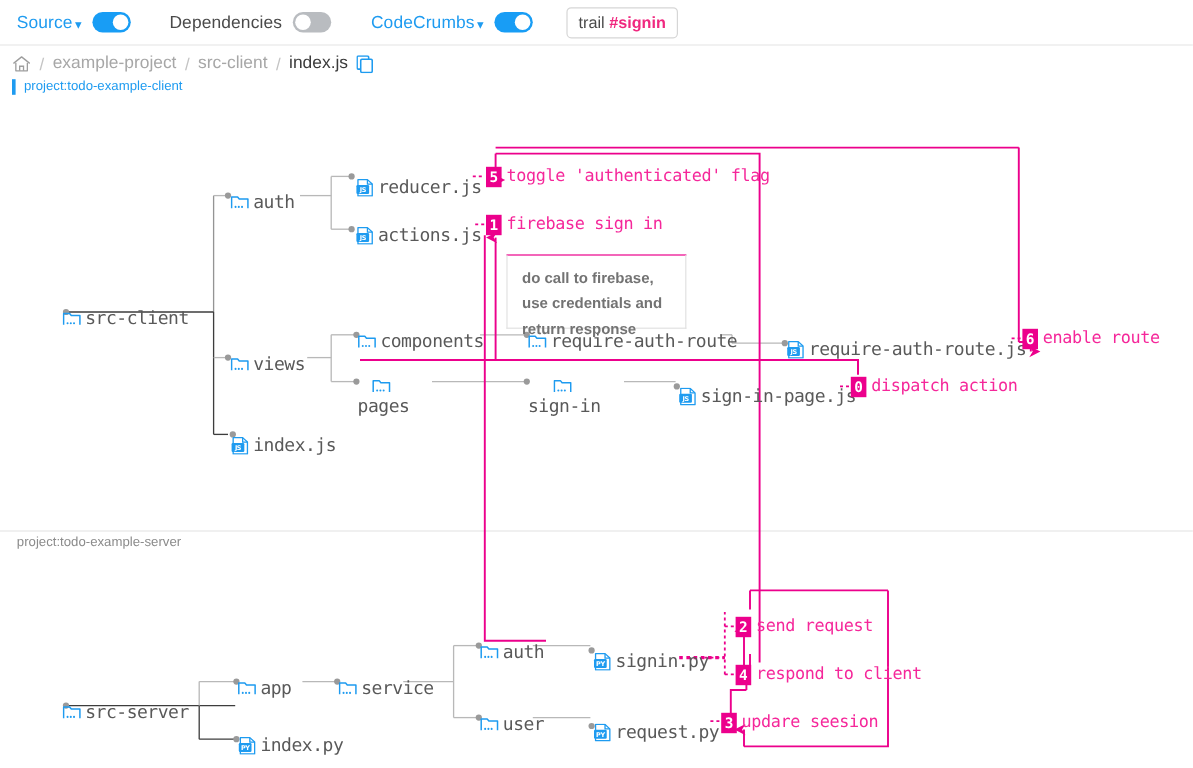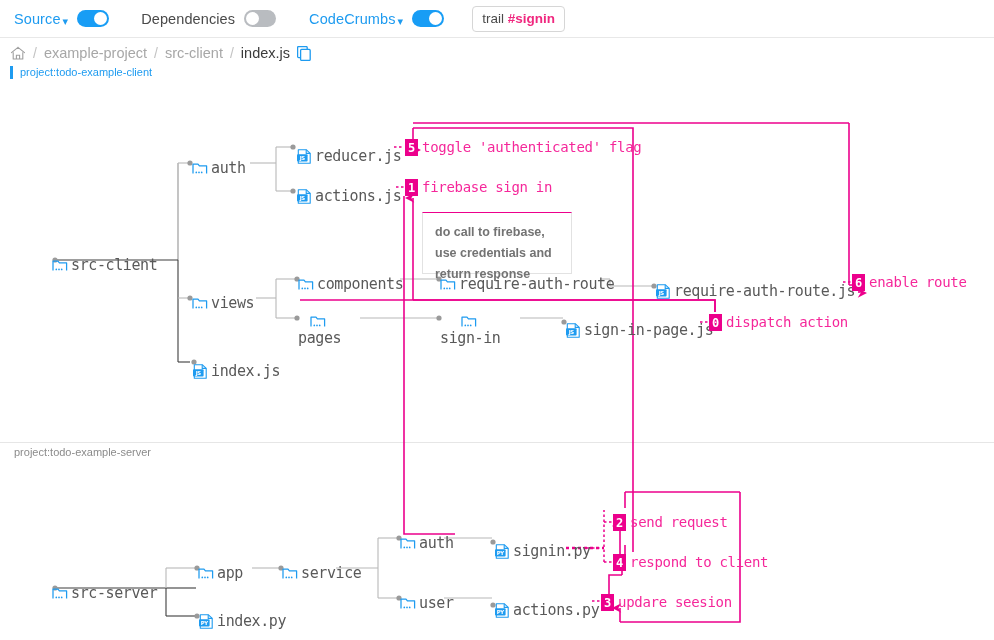--- a/index.html
+++ b/index.html
@@ -462,21 +462,21 @@
         </svg>
         <span class="nm">signin.py</span>
       </div>
       <div class="node" style="left: 494px; top: 601px;">
         <svg class="ficon" viewBox="0 0 17 15">
           <path d="M2.3,0.7 H10.2 L14.2,4.4 V14.3 H2.3 Z" fill="#ffffff" stroke="#1e9bf0" stroke-width="1.1" stroke-linejoin="round"></path>
           <path d="M10.2,0.7 V4.4 H14.2" fill="none" stroke="#1e9bf0" stroke-width="1.1"></path>
           <rect x="1.0" y="5.2" width="10.6" height="7.4" rx="1" fill="#1e9bf0"></rect>
           <text x="6.3" y="11.0" font-family="DejaVu Sans, sans-serif" font-size="5.4" fill="#ffffff" text-anchor="middle" font-weight="bold">PY</text>
         </svg>
-        <span class="nm">actions.py</span>
+        <span class="nm">request.py</span>
       </div>
     </div>
   <div id="crumbs">
       <div class="crumbnote" style="left: 709px; top: 314px;">
         <span class="crumb-badge">0</span>
         <span class="crumb-text">dispatch action</span>
       </div>
       <div class="crumbnote" style="left: 405px; top: 179px;">
         <span class="crumb-badge">1</span>
         <span class="crumb-text">firebase sign in</span>

